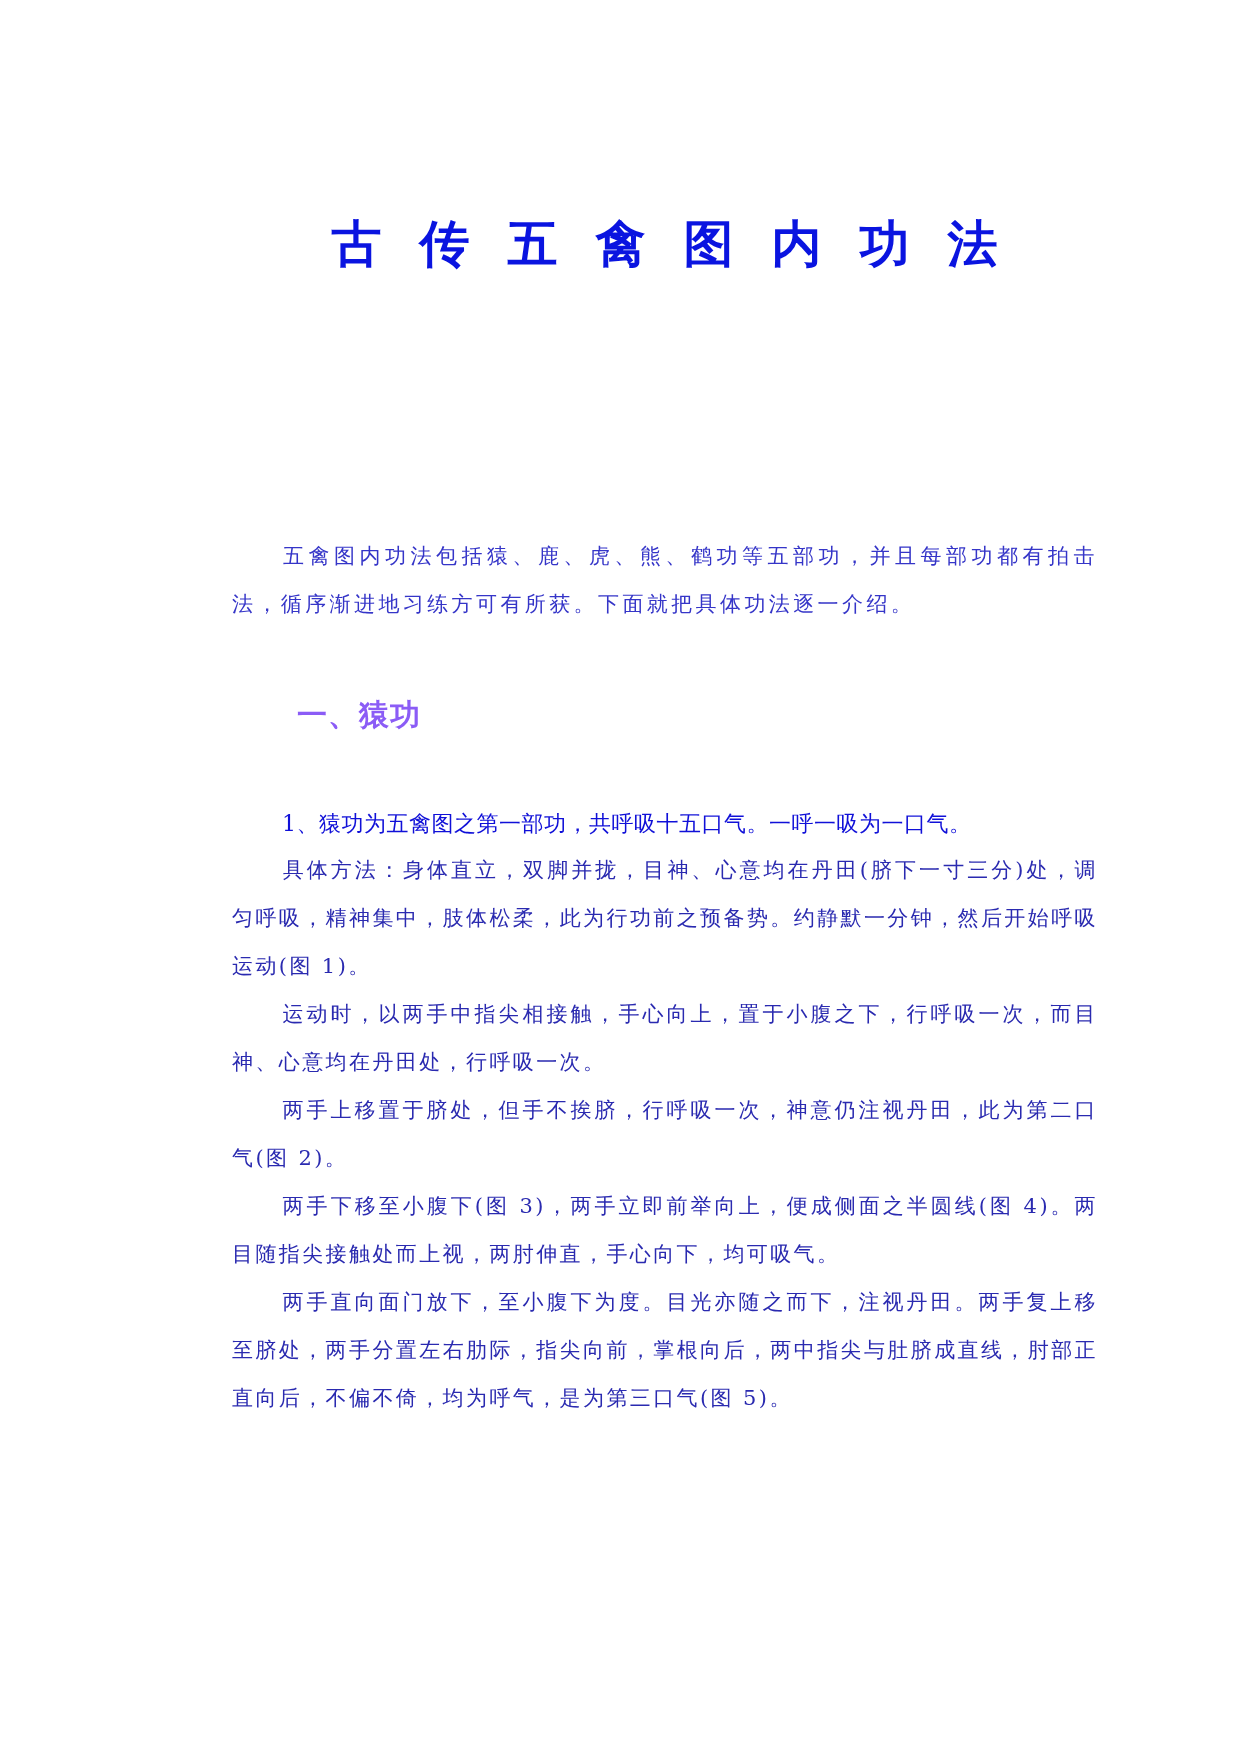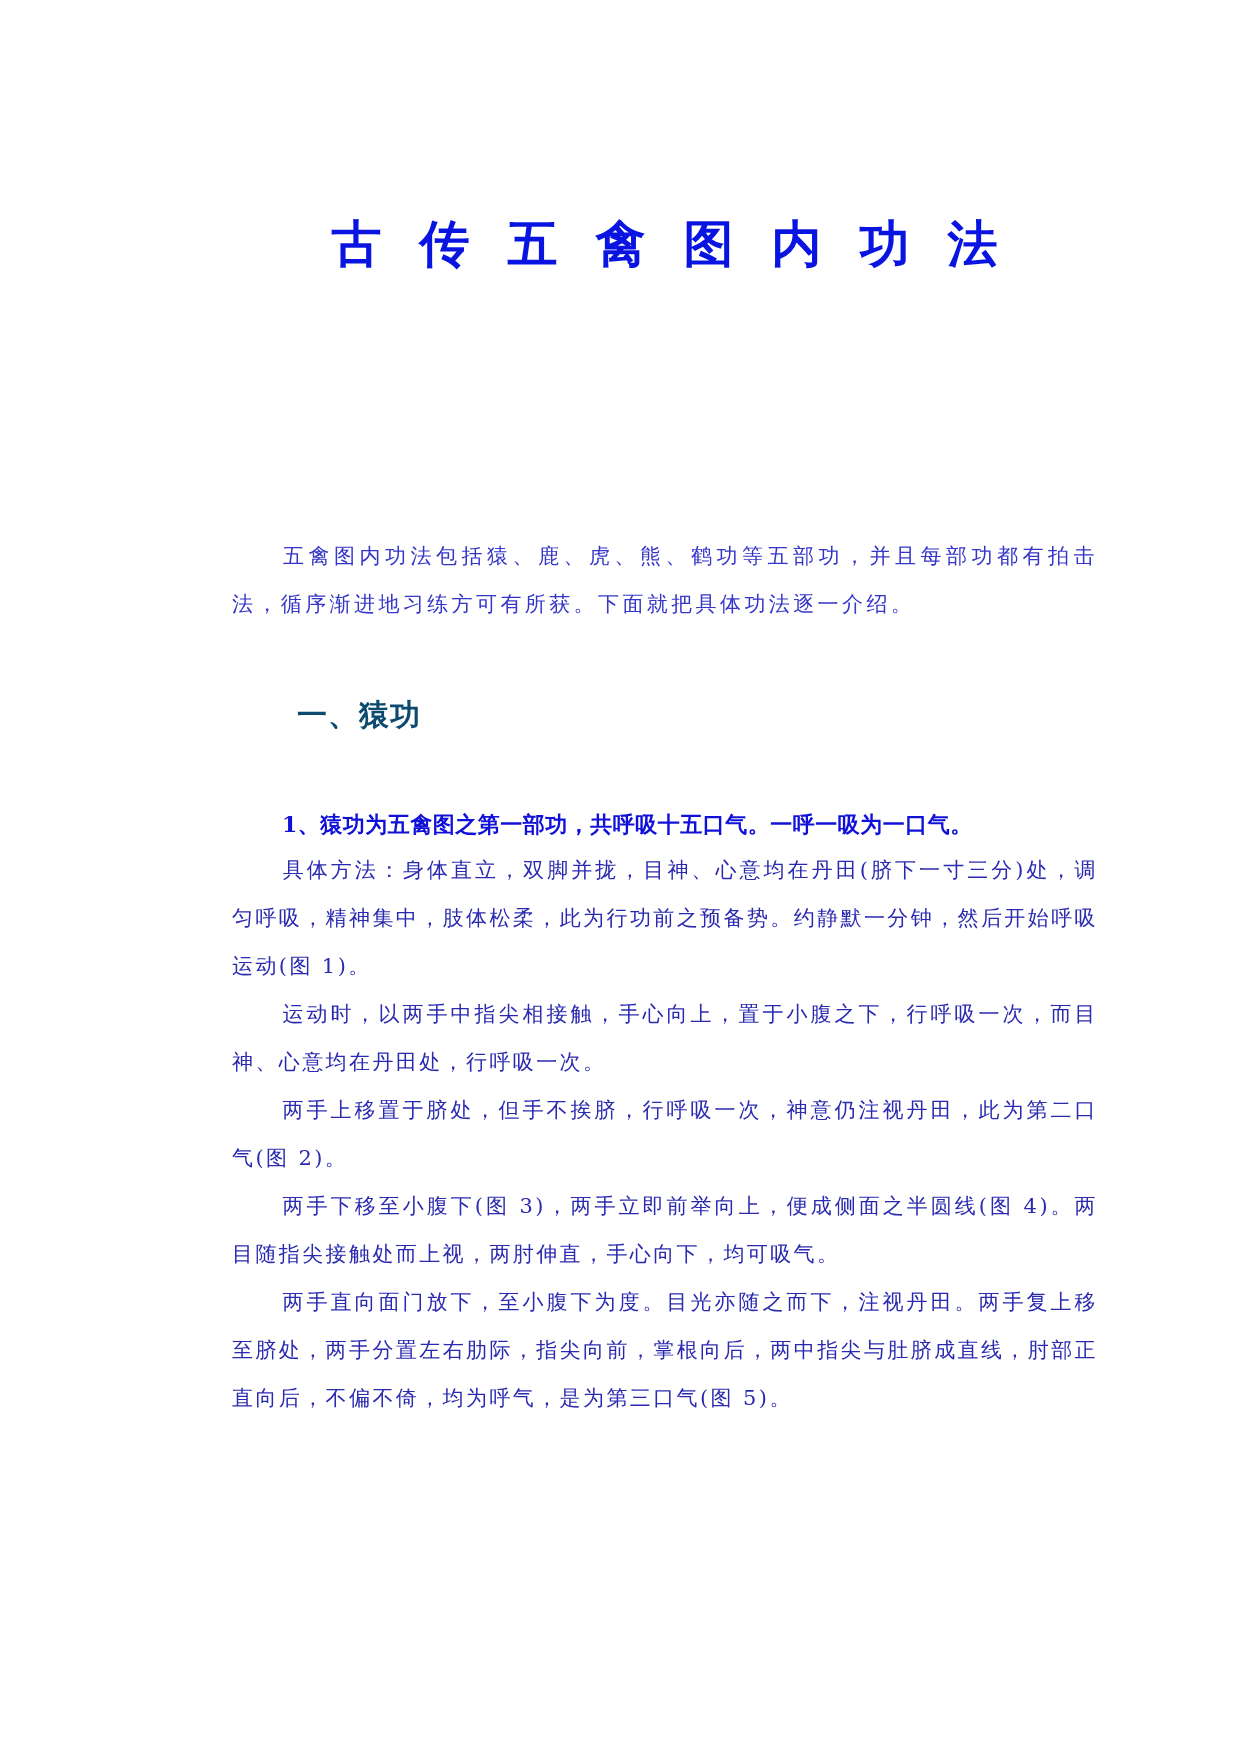--- a/index.html
+++ b/index.html
@@ -47,30 +47,30 @@
       letter-spacing: 2.4px;
     }
     .para.light { color: #3535c8; letter-spacing: 3.4px; }
     .para .indent { display: inline-block; width: 50px; }
     .section-heading {
       position: absolute;
       left: 253px;
       top: 693px;
       font-size: 30px;
       font-weight: bold;
-      color: #0c4a6e;
+      color: #8b5cf6;
       line-height: 44px;
       letter-spacing: 1px;
     }
     .subheading {
       position: absolute;
       left: 238px;
       top: 804px;
       font-size: 22px;
-      font-weight: bold;
+      font-weight: normal;
       color: #1010d8;
       line-height: 40px;
       letter-spacing: 0.5px;
     }
   </style>
 </head>
 <body>
 
 <div class="page">
 

